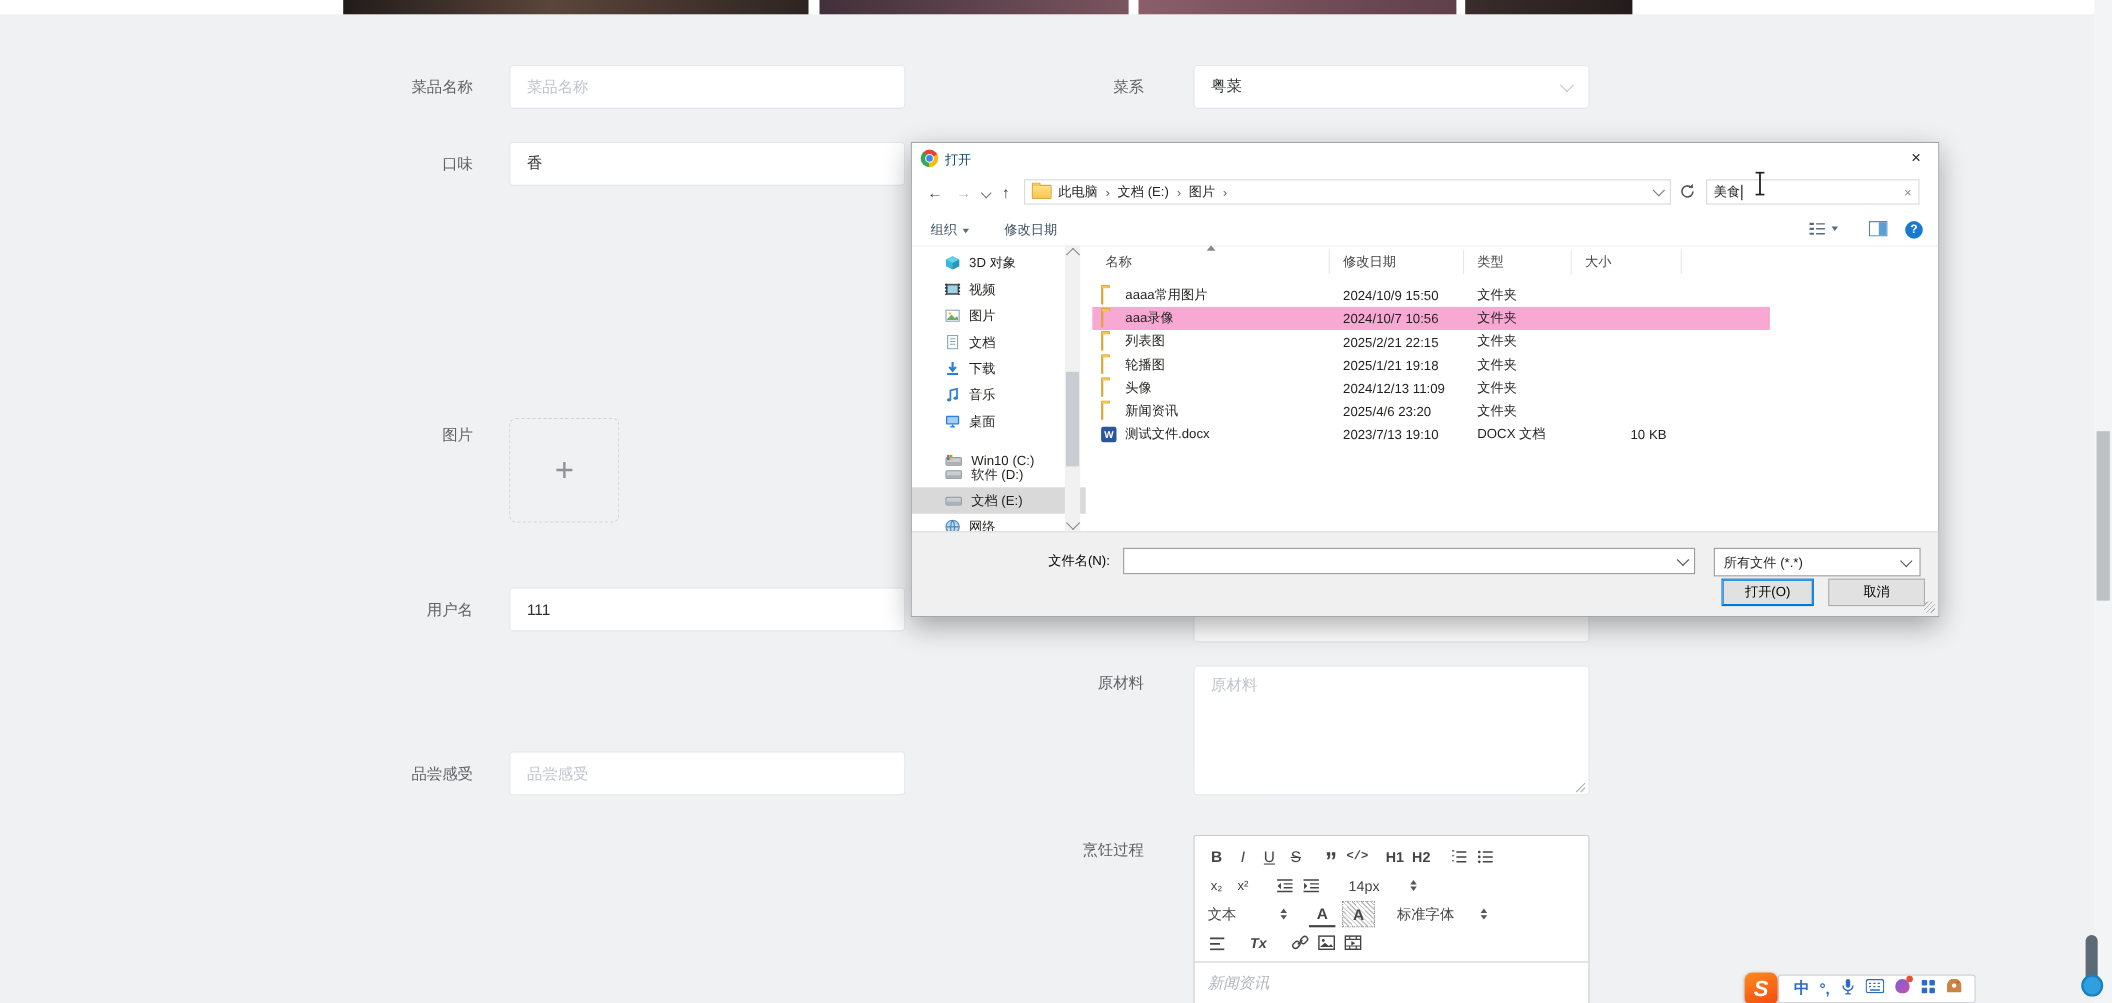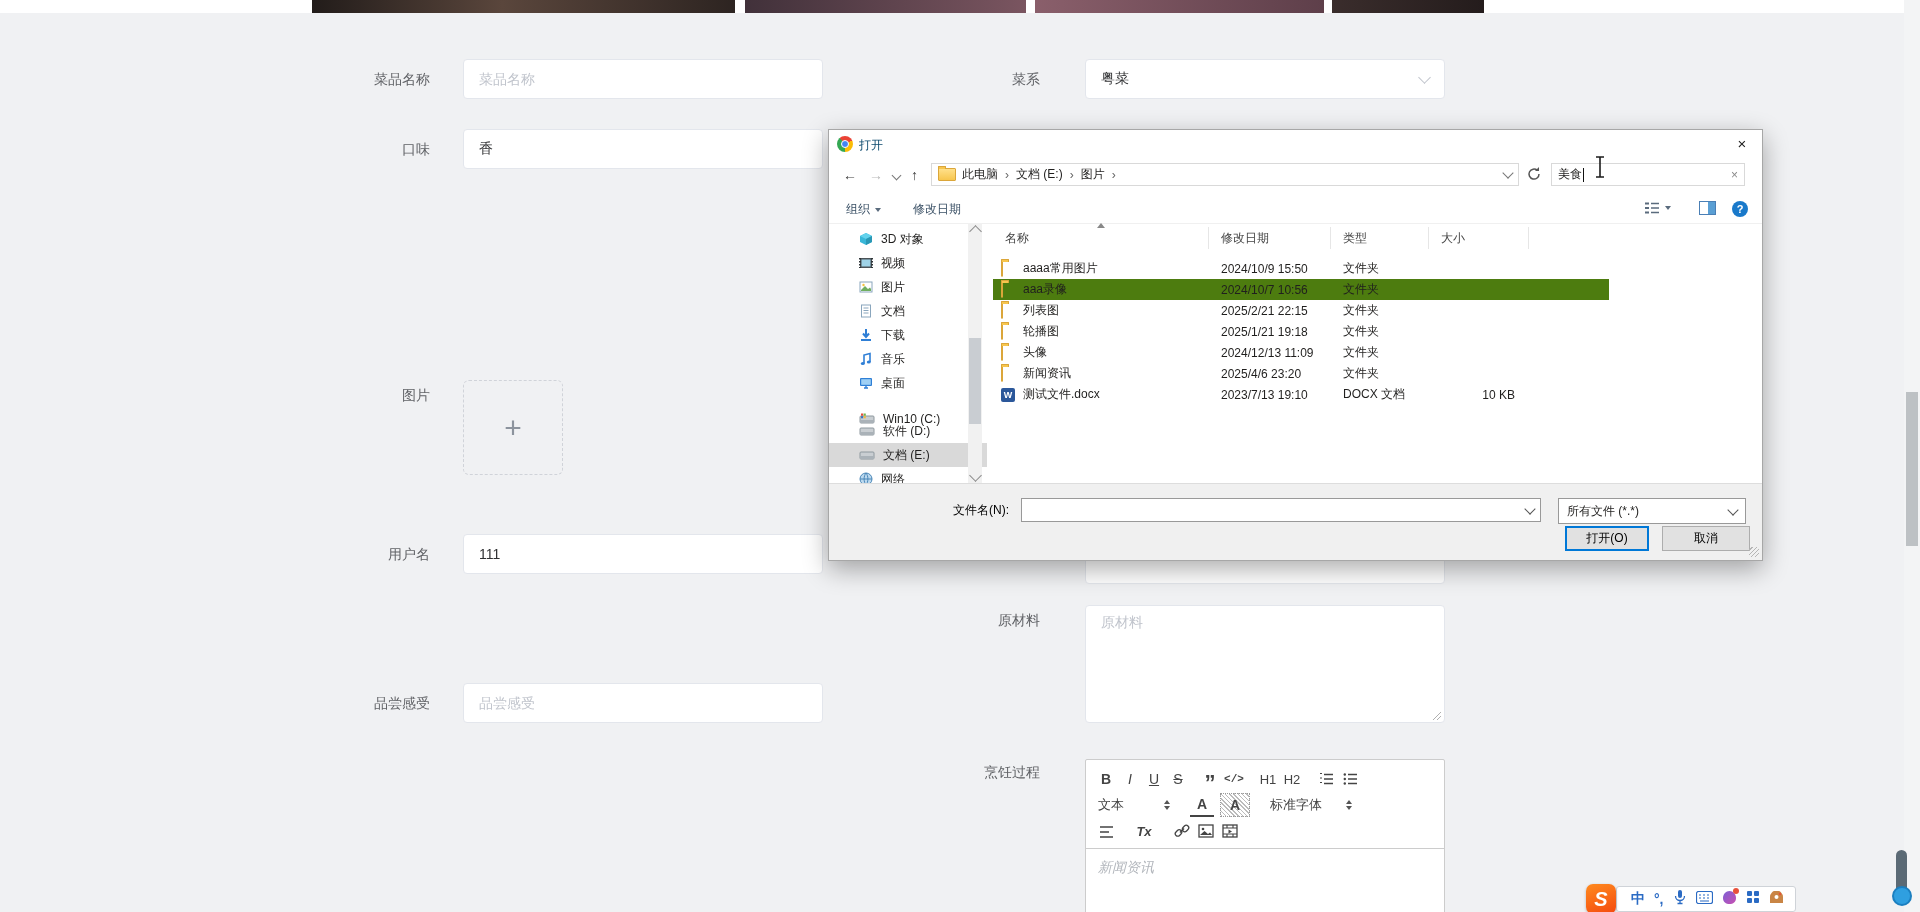--- a/index.html
+++ b/index.html
@@ -24,21 +24,21 @@
       padding:8px 15px;font-size:14px;color:#303133;font-family:inherit;resize:none;outline:none}
   .ta::placeholder{color:#c0c4cc;opacity:1}
   
   .editor{width:360px;height:210px;box-sizing:border-box;background:#fff;border:1px solid #ccc;border-radius:2px}
   .qbar{padding:6px 8px 4px 8px;border-bottom:1px solid #ccc}
   .qrow{display:flex;align-items:center;height:26px}
   .ql{min-width:24px;height:22px;display:flex;align-items:center;justify-content:center;font-size:14px;color:#444;cursor:pointer}
   .ql.b{font-weight:bold}.ql.i{font-style:italic}.ql.u{text-decoration:underline}.ql.s{text-decoration:line-through}
   .ql.quote{font-size:22px;font-weight:bold;line-height:8px;padding-top:8px}
   .ql.code{font-family:"Liberation Mono","DejaVu Sans Mono",monospace;font-size:11px;font-weight:bold}
-  .ql.hh{font-weight:normal;font-size:13px}
+  .ql.hh{font-weight:bold;font-size:13px}
   .qpick{display:flex;align-items:center;gap:6px;font-size:13px;color:#444;padding:0 4px;height:22px}
   .updn{display:flex;flex-direction:column;gap:2px}
   .updn i{display:block;width:0;height:0;border-left:3.5px solid transparent;border-right:3.5px solid transparent}
   .updn i.up{border-bottom:4px solid #555}.updn i.dn{border-top:4px solid #555}
   .qA{font-weight:bold;border-bottom:2px solid #444;line-height:14px}
   .qAbg{font-weight:bold;background:repeating-linear-gradient(45deg,#bbb 0 1px,#fff 1px 3px);padding:0 2px;border:1px dotted #999;line-height:14px}
   .qph{font-style:italic;color:#b2b6bc;font-size:14px;padding:10px 12px}
   .qclean{font-style:italic;font-weight:bold;font-size:13px}
   
   .dialog{left:828px;top:129px;width:935px;height:432px;background:#fff;border:1px solid #a7a7a7;box-sizing:border-box;
@@ -72,21 +72,21 @@
   .titem.sel{background:#d9d9d9}
   .titem .lbl{white-space:nowrap}
   .tscroll{left:139px;top:0;width:14px;height:260px;background:#f1f1f1}
   .tthumb{left:1px;top:115px;width:12px;height:86px;background:#c9cdd2}
   .sarr{left:3px;width:8px;height:8px;border-right:1.5px solid #8a8a8a;border-bottom:1.5px solid #8a8a8a}
   .list{left:164px;top:0;width:616px;height:260px}
   .lhead{left:0;top:4px;width:616px;height:22px;color:#444}
   .hcell{top:0;height:22px;line-height:22px;border-right:1px solid #e6e6e6;box-sizing:border-box;padding-left:12px}
   .sortup{left:104px;top:-4px;width:0;height:0;border-left:4px solid transparent;border-right:4px solid transparent;border-bottom:5px solid #888}
   .frow{left:0;width:616px;height:21px;display:flex;align-items:center}
-  .frow.sel{background:#4d7c0f}
+  .frow.sel{background:#f9a8d4}
   .fcell{position:absolute;white-space:nowrap}
   .wordic{width:14px;height:14px;background:#2b579a;color:#fff;font-size:9px;font-weight:bold;border-radius:2px;
           display:flex;align-items:center;justify-content:center}
   .dfoot{left:0;top:353px;width:933px;height:77px;background:#f0f0f0;border-top:1px solid #ddd;box-sizing:border-box}
   .fnlabel{left:124px;top:14px;height:24px;line-height:24px;color:#000}
   .fncombo{left:192px;top:14px;width:520px;height:24px;box-sizing:border-box;background:#fff;border:1px solid #999;
            display:flex;align-items:center;padding:0 6px}
   .ftsel{left:729px;top:14px;width:188px;height:24px;box-sizing:border-box;background:#fff;border:1px solid #999;
          display:flex;align-items:center;padding:12px 8px}
   .wchev{width:7px;height:7px;border-right:1.2px solid #555;border-bottom:1.2px solid #555;transform:rotate(45deg);margin-top:-3px;margin-left:auto}
@@ -168,20 +168,43 @@
               <path d="M1 1.5h2M1 6h2M1 10.5h2" stroke="#444" stroke-width="1"></path>
             </svg>
         </span>
         <span class="ql">
           <svg width="15" height="14">
               <path d="M5 2.5h9M5 7h9M5 11.5h9" stroke="#444" stroke-width="1.4"></path>
               <circle cx="1.8" cy="2.5" r="1.2" fill="#444"></circle>
               <circle cx="1.8" cy="7" r="1.2" fill="#444"></circle>
               <circle cx="1.8" cy="11.5" r="1.2" fill="#444"></circle>
             </svg>
+        </span>
+      </div>
+      <div class="qrow">
+        <span class="ql" style="font-size:12px">x₂</span>
+        <span class="ql" style="font-size:12px">x²</span>
+        <span class="ql" style="margin-left:14px">
+          <svg width="16" height="14">
+              <path d="M1 2h14M7 5.5h8M7 9h8M1 12.5h14" stroke="#444" stroke-width="1.3"></path>
+              <path d="M4.5 4.5v6L1.5 7.5z" fill="#444"></path>
+            </svg>
+        </span>
+        <span class="ql">
+          <svg width="16" height="14">
+              <path d="M1 2h14M7 5.5h8M7 9h8M1 12.5h14" stroke="#444" stroke-width="1.3"></path>
+              <path d="M1.5 4.5v6L4.5 7.5z" fill="#444"></path>
+            </svg>
+        </span>
+        <span class="qpick" style="margin-left:18px">
+          <span>14px</span>
+          <span class="updn" style="margin-left:22px">
+              <i class="up"></i>
+              <i class="dn"></i>
+            </span>
         </span>
       </div>
       <div class="qrow">
         <span class="qpick">
           <span>文本</span>
           <span class="updn" style="margin-left:34px">
               <i class="up"></i>
               <i class="dn"></i>
             </span>
         </span>

